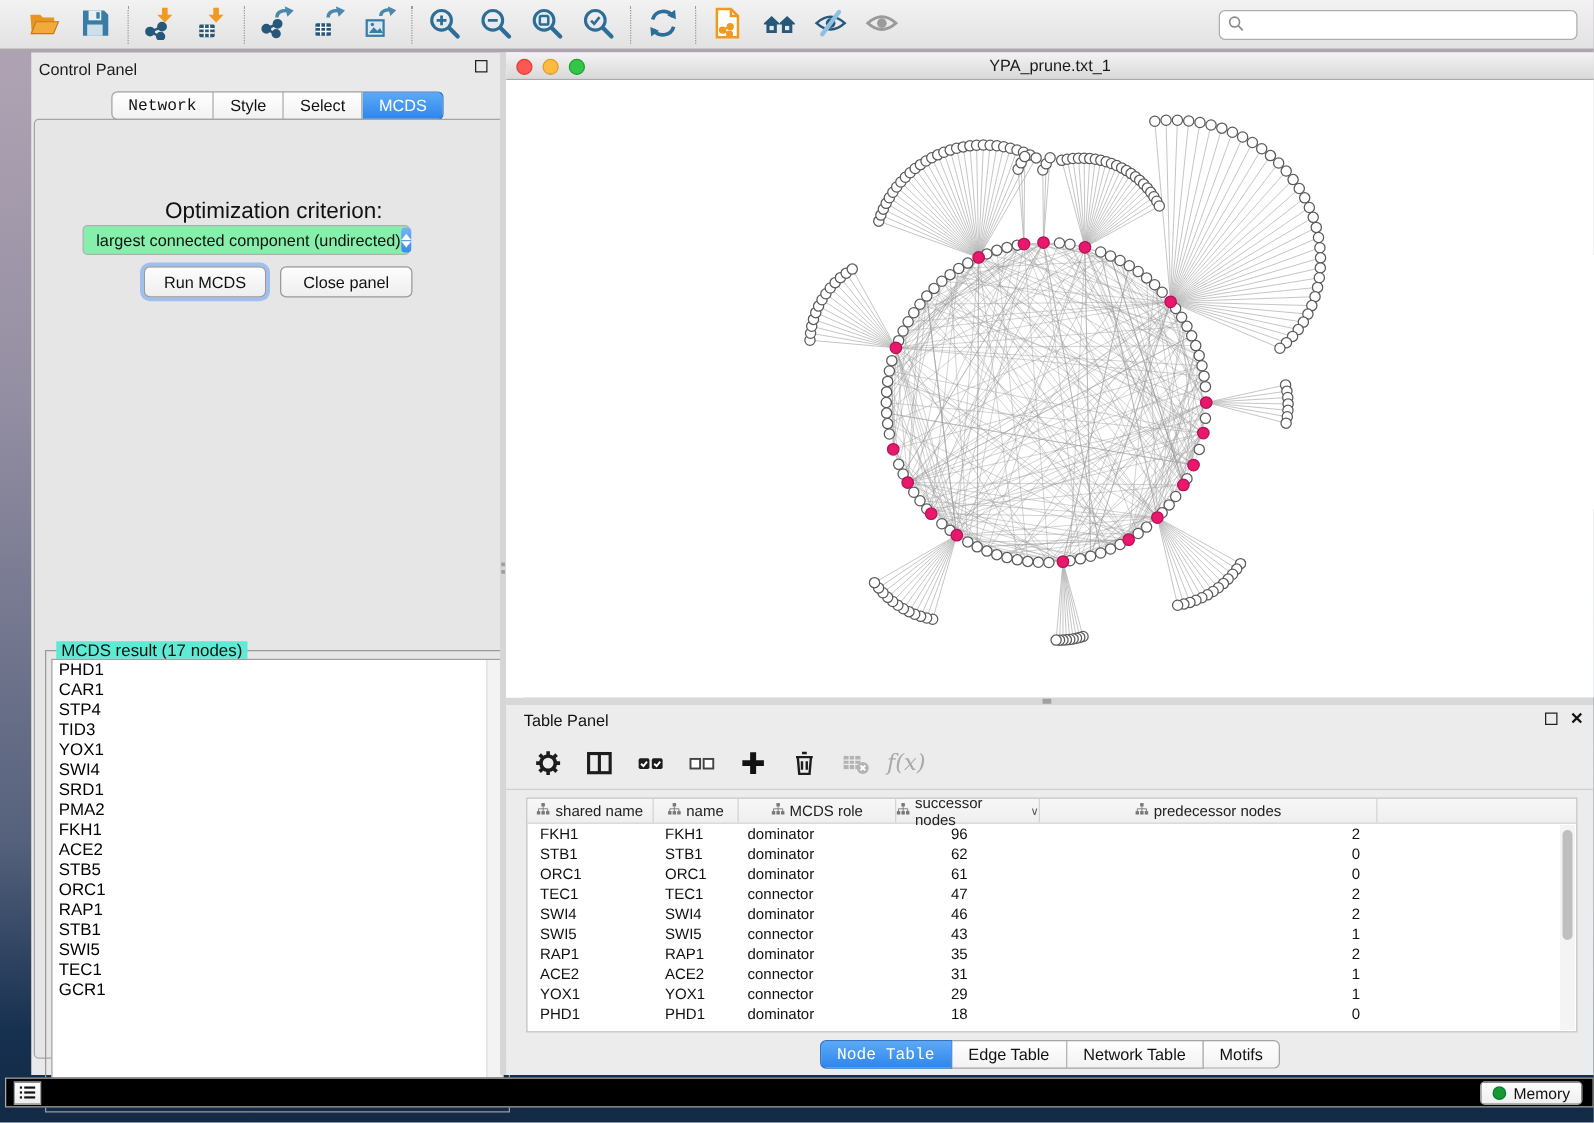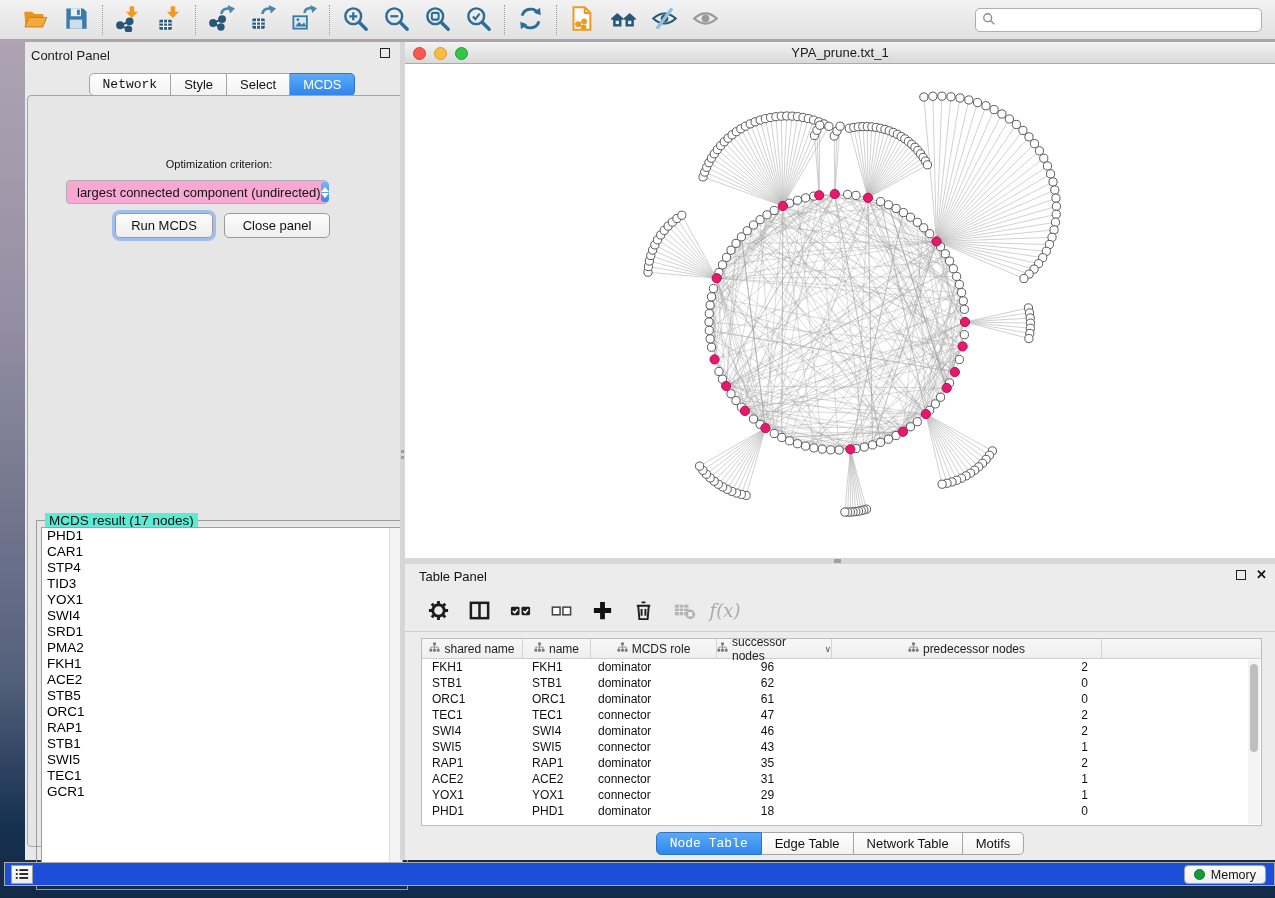--- a/index.html
+++ b/index.html
@@ -32,22 +32,22 @@
   .close-ic { font-size:13px; font-weight:bold; color:#111; line-height:10px; }
   #cp-tabs { position:absolute; left:0; right:0; top:31px; display:flex; justify-content:center; }
   .seg { display:flex; }
   .seg-tab { padding:3px 13px; font-size:13px; background:linear-gradient(#ffffff,#f2f2f2);
     border:1px solid #a5a5a5; border-left:none; color:#111; }
   .seg-tab:first-child { border-left:1px solid #a5a5a5; border-radius:5px 0 0 5px;font-family:Liberation Mono, monospace; }
   .seg-tab:last-child { border-radius:0 5px 5px 0; }
   .seg-tab.active { background:linear-gradient(#5caaf6,#2f85ec); color:#fff; border-color:#2f74c9; }
   #cp-pane { position:absolute; left:2px; top:53px; width:384px; height:752px;
     border:1px solid #a5a5a5; border-radius:4px; background:#e6e6e6; }
-  #opt-label { position:absolute; left:0; right:0; top:62px; text-align:center; font-size:11px; }
-  #opt-select { position:absolute; left:38px; top:84px; width:262px; height:24px; background:#f9a8d4;
+  #opt-label { position:absolute; left:0; right:0; top:62px; text-align:center; font-size:18px; }
+  #opt-select { position:absolute; left:38px; top:84px; width:262px; height:24px; background:#86efac;
     border:1px solid #b0b0b0; border-radius:4px; display:flex; align-items:center; }
   #opt-select .val { flex:1; padding-left:10px; font-size:13px; white-space:nowrap; }
   .stepper { width:19px; height:20px; margin-right:2px; border-radius:3px;
     background:linear-gradient(#74b3f8,#3c88ee); display:flex; flex-direction:column; align-items:center; justify-content:center; gap:1px; }
   .stepper i { width:0; height:0; border-left:4px solid transparent; border-right:4px solid transparent; }
   .stepper .up { border-bottom:5px solid #fff; }
   .stepper .dn { border-top:5px solid #fff; }
   .cp-btn { position:absolute; top:117px; height:25px; background:linear-gradient(#fdfdfd,#eeeeee);
     border:1px solid #9a9a9a; border-radius:5px; font-size:13px; padding:0 14px; color:#111;
     display:flex; align-items:center; justify-content:center;text-align:center; }
@@ -95,21 +95,21 @@
   .c-shared { width:101px; padding-left:10px; }
   .c-name   { width:68px; padding-left:9px; }
   .c-role   { width:126px; padding-left:7px; }
   .c-succ   { width:115px; text-align:center; padding-right:14px; }
   .c-pred   { width:270px; text-align:right; padding-right:14px; }
   #grid-vscroll { position:absolute; right:1px; top:21px; bottom:1px; width:12px; background:#f4f4f4; }
   #grid-vthumb { position:absolute; left:2px; top:4px; width:8px; height:88px; background:#bfbfbf; border-radius:5px; }
   #tp-tabs { position:absolute; left:0; right:0; top:268px; display:flex; justify-content:center; }
 
   
-  #status-bar { left:4px; top:862px; width:1271px; height:24px; background:#1d4ed8;
+  #status-bar { left:4px; top:862px; width:1271px; height:24px; background:#000000;
     border:1px solid #ababab; display:flex; align-items:center; }
   #tasks-btn { margin-left:6px; width:22px; height:19px; background:linear-gradient(#fdfdfd,#ececec);
     border:1px solid #9d9d9d; display:flex; align-items:center; justify-content:center; }
   #memory-btn { position:absolute; right:8px; top:2px; height:19px; padding:0 9px;
     background:linear-gradient(#fdfdfd,#efefef); border:1px solid #a2a2a2; border-radius:4px;
     display:flex; align-items:center; gap:6px; font-size:12.5px; }
   #memory-dot { width:11px; height:11px; border-radius:50%; background:#149b38; border:1px solid #0d7a2a; }
 </style>
 </head>
 <body>

